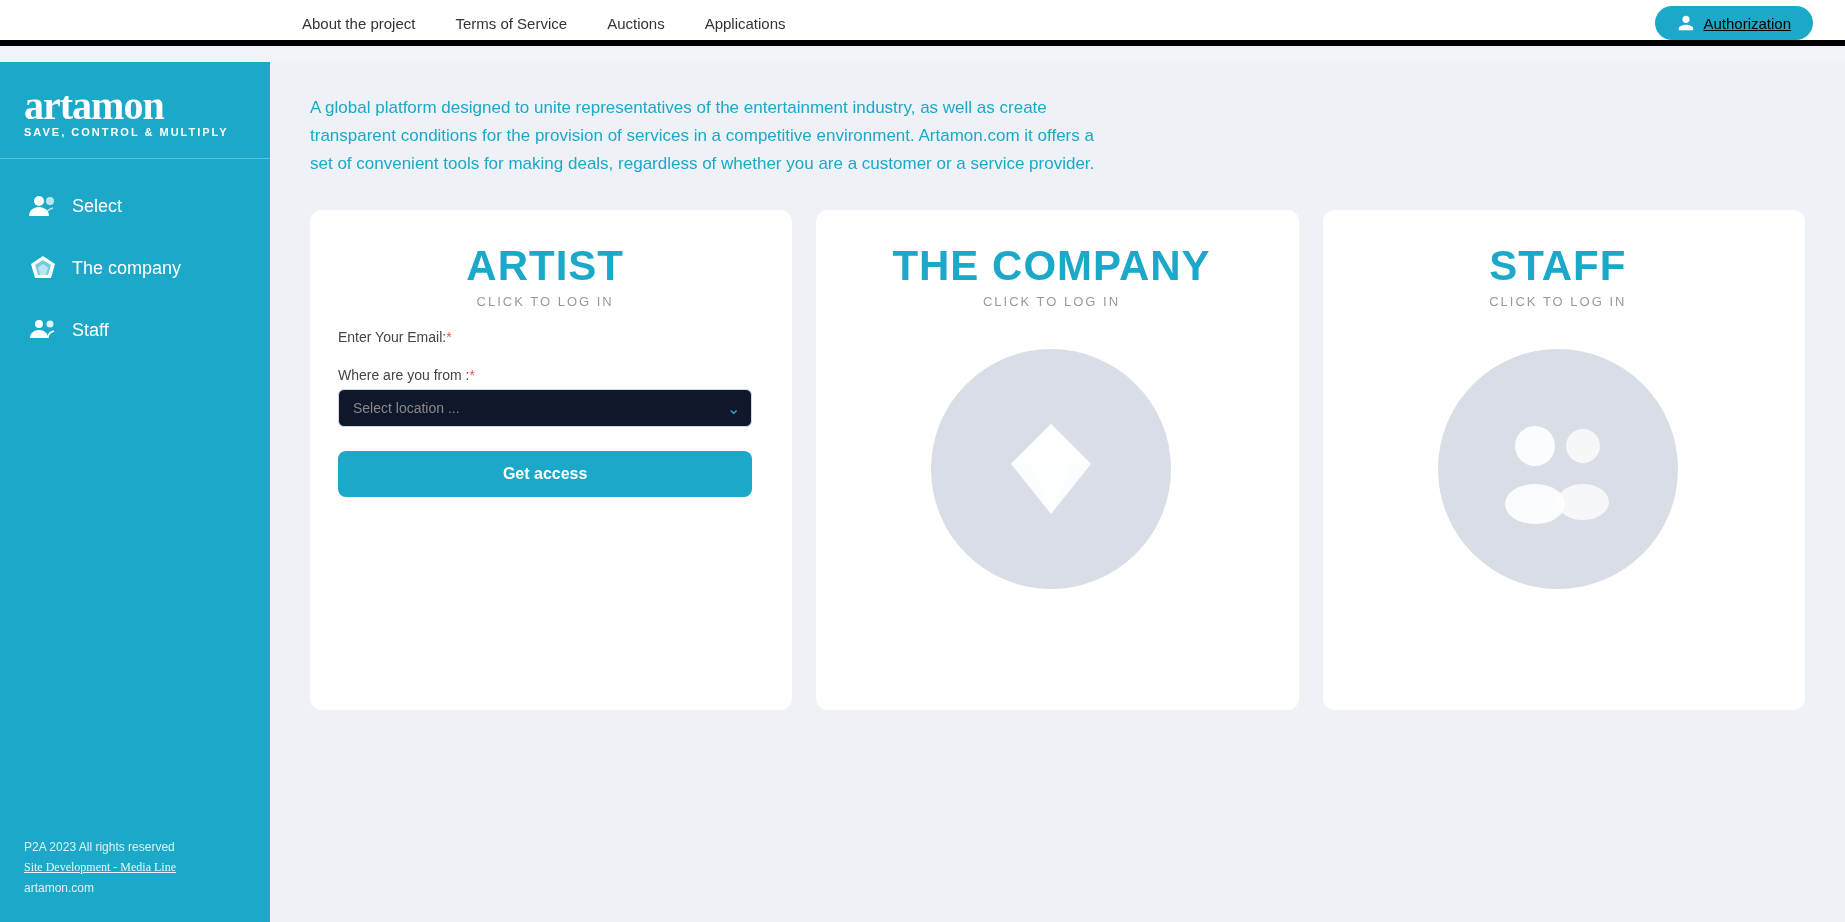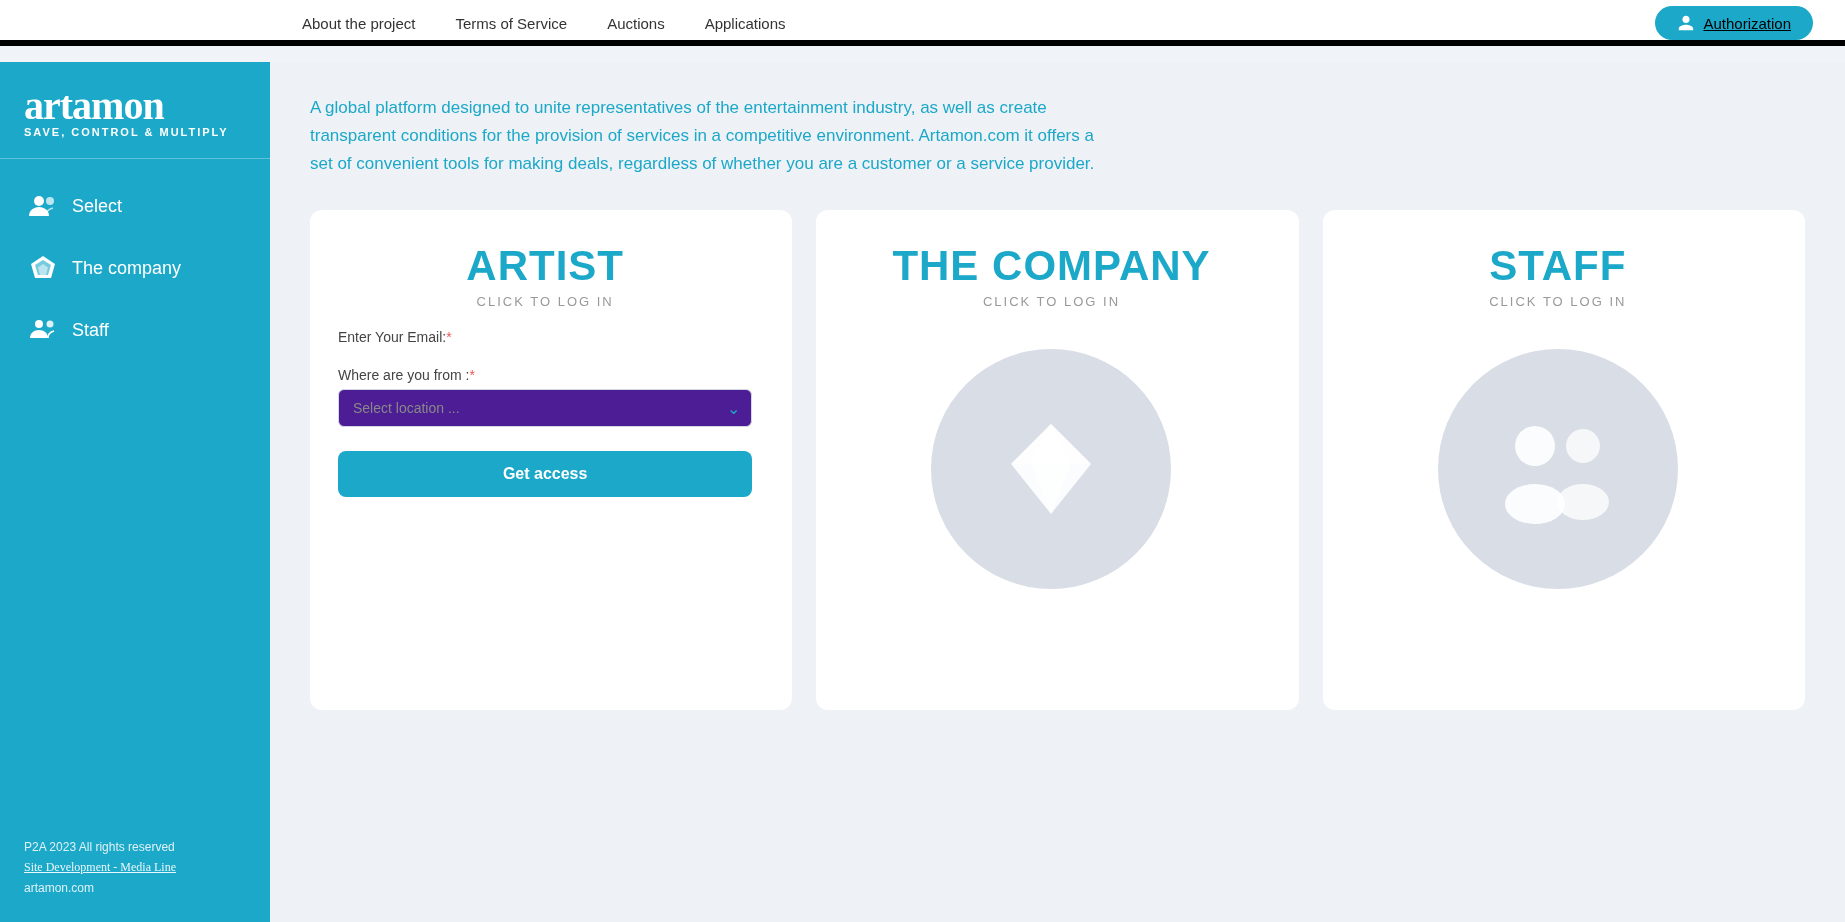--- a/index.html
+++ b/index.html
@@ -197,21 +197,21 @@
       width: 100%;
     }
     .form-select {
       width: 100%;
       border: 1px solid #d0d8e4;
       border-radius: 6px;
       padding: 10px 36px 10px 14px;
       font-size: 14px;
       color: #888;
       outline: none;
-      background: #4c1d95;
+      background: #0f172a;
       appearance: none;
       cursor: pointer;
     }
     .select-arrow {
       position: absolute;
       right: 12px;
       top: 50%;
       transform: translateY(-50%);
       color: #1ca8c8;
       pointer-events: none;

